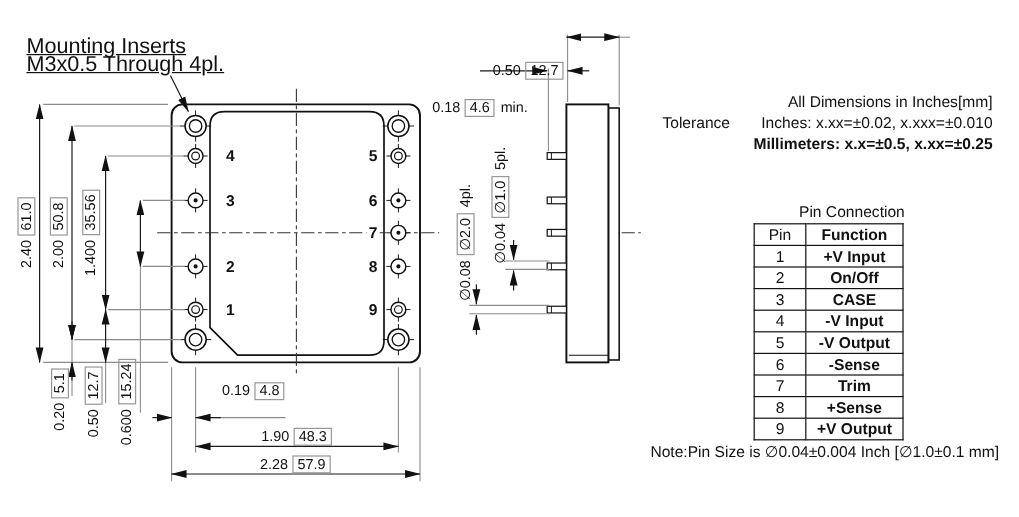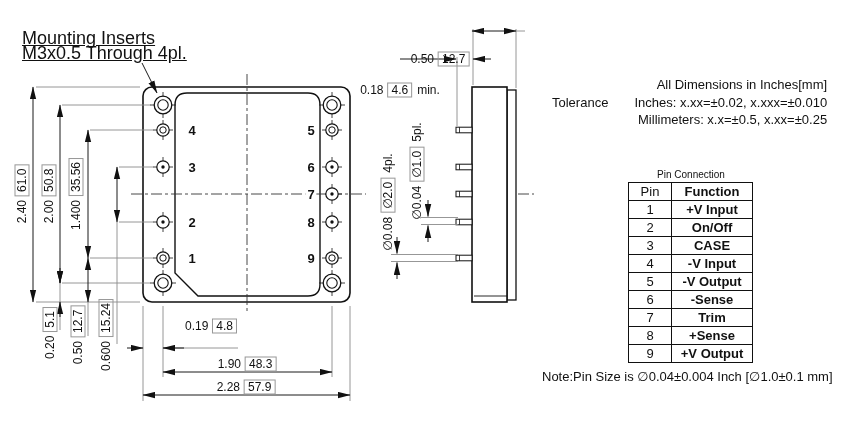--- a/index.html
+++ b/index.html
@@ -15,25 +15,25 @@
   .dim.rot{transform:translate(-50%,-50%) rotate(-90deg);}
   .dbox{display:inline-block;border:1px solid #979797;padding:0 3px;margin-left:4px;line-height:13px;}
   .dsuf{margin-left:5px;}
   
   .pinnum{position:absolute;transform:translate(-50%,-50%);font-size:13px;font-weight:700;
           background:#fff;padding:0 2px;line-height:13px;}
   
   .note-block{font-size:18px;line-height:15px;text-decoration:underline;}
   .view-label{font-size:13px;font-weight:400;letter-spacing:0.5px;}
   .info{font-size:13px;line-height:17.5px;}
-  .info .indent{margin-left:55px;}
+  .info .indent{margin-left:55px;font-weight:bold;}
   .info .gap{margin-left:26px;}
   
   .pt-wrap{position:absolute;}
-  .pt-title{font-size:10px;text-align:center;width:126px;margin-bottom:2px;}
+  .pt-title{font-size:13px;text-align:right;width:126px;margin-bottom:2px;}
   table.pt{border-collapse:collapse;}
   table.pt td{border:1px solid #111;text-align:center;font-size:13px;
               height:17px;line-height:17px;padding:0;}
   td.c-pin{width:42px;}
   td.c-fun{width:80px;font-weight:bold;}
   .foot{font-size:13px;line-height:16px;}
 </style>
 </head>
 <body>
 

